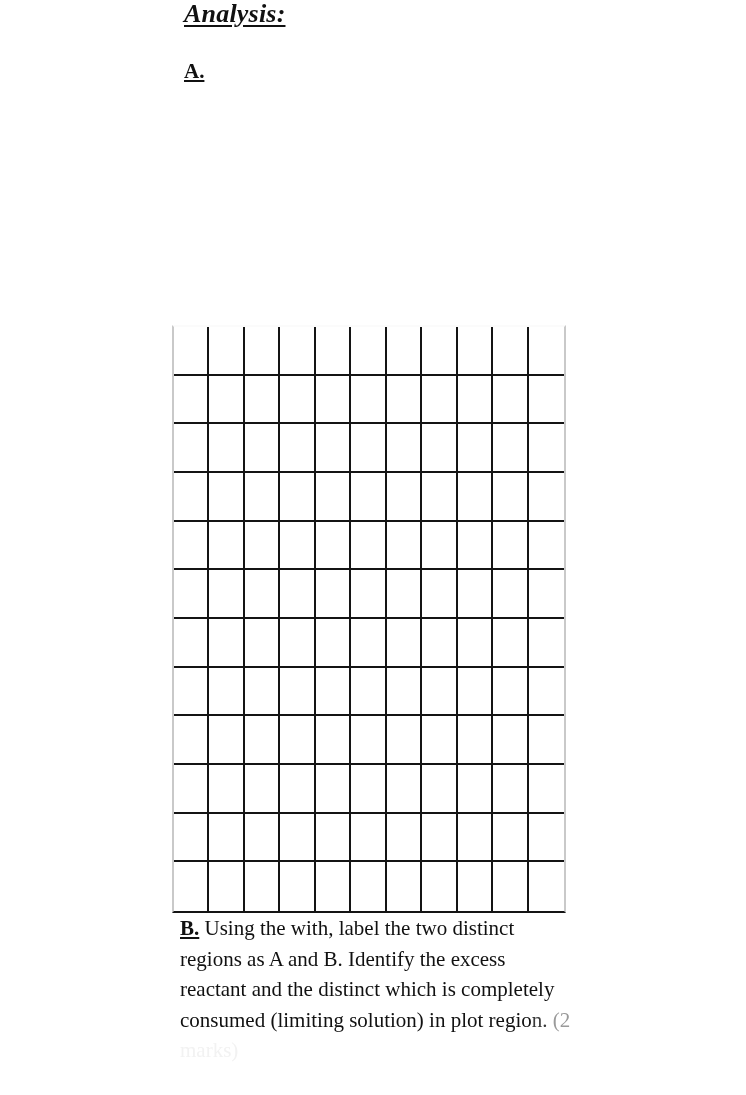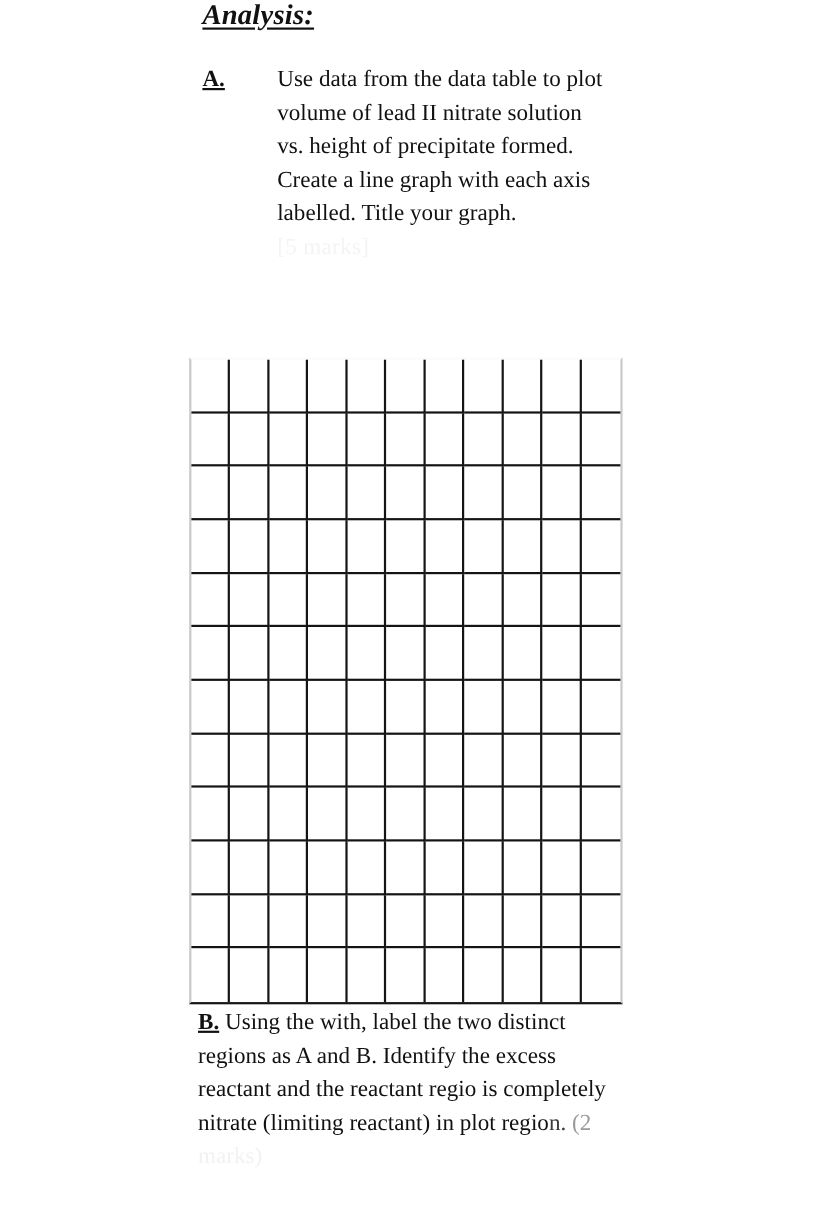--- a/index.html
+++ b/index.html
@@ -115,24 +115,20 @@
   .qb-fade-4 { color: #f2f2f2; }
 </style>
 </head>
 <body>
 
 <div class="page-heading">Analysis:</div>
 
 <div class="question-a">
   <div class="qa-row">
     <div class="qa-marker">A.</div>
-    <div class="qa-body">
-      <span>Use data from the data table to plot volume of lead II nitrate solution vs. height of precipitate formed. Create a line graph with each axis labelled. Title your graph.</span>
-      <span class="marks-faded">[5 marks]</span>
-    </div>
   </div>
 </div>
 
 <div class="graph-grid" id="graph-grid">
     <div class="grid-cell"></div>
     <div class="grid-cell"></div>
     <div class="grid-cell"></div>
     <div class="grid-cell"></div>
     <div class="grid-cell"></div>
     <div class="grid-cell"></div>
@@ -261,16 +257,16 @@
     <div class="grid-cell last-row"></div>
     <div class="grid-cell last-row"></div>
     <div class="grid-cell last-row"></div>
     <div class="grid-cell last-col last-row"></div>
   </div>
 
 <div class="question-b">
   <span class="qb-marker">B.</span><span> Using the with, label the two</span>
   <span>distinct regions as A and B.</span>
   <span> Identify the excess reactant and</span>
-  <span>the reactant regio is completely</span>
-  <span>nitrate (limiting reactant) in</span>
+  <span>the distinct which is completely</span>
+  <span>consumed (limiting solution) in</span>
   <span>plot regio</span><span class="qb-fade-1">n.</span><span class="qb-fade-2">  (2</span><span class="qb-fade-4"> marks)</span>
 </div>
 
 </body></html>

